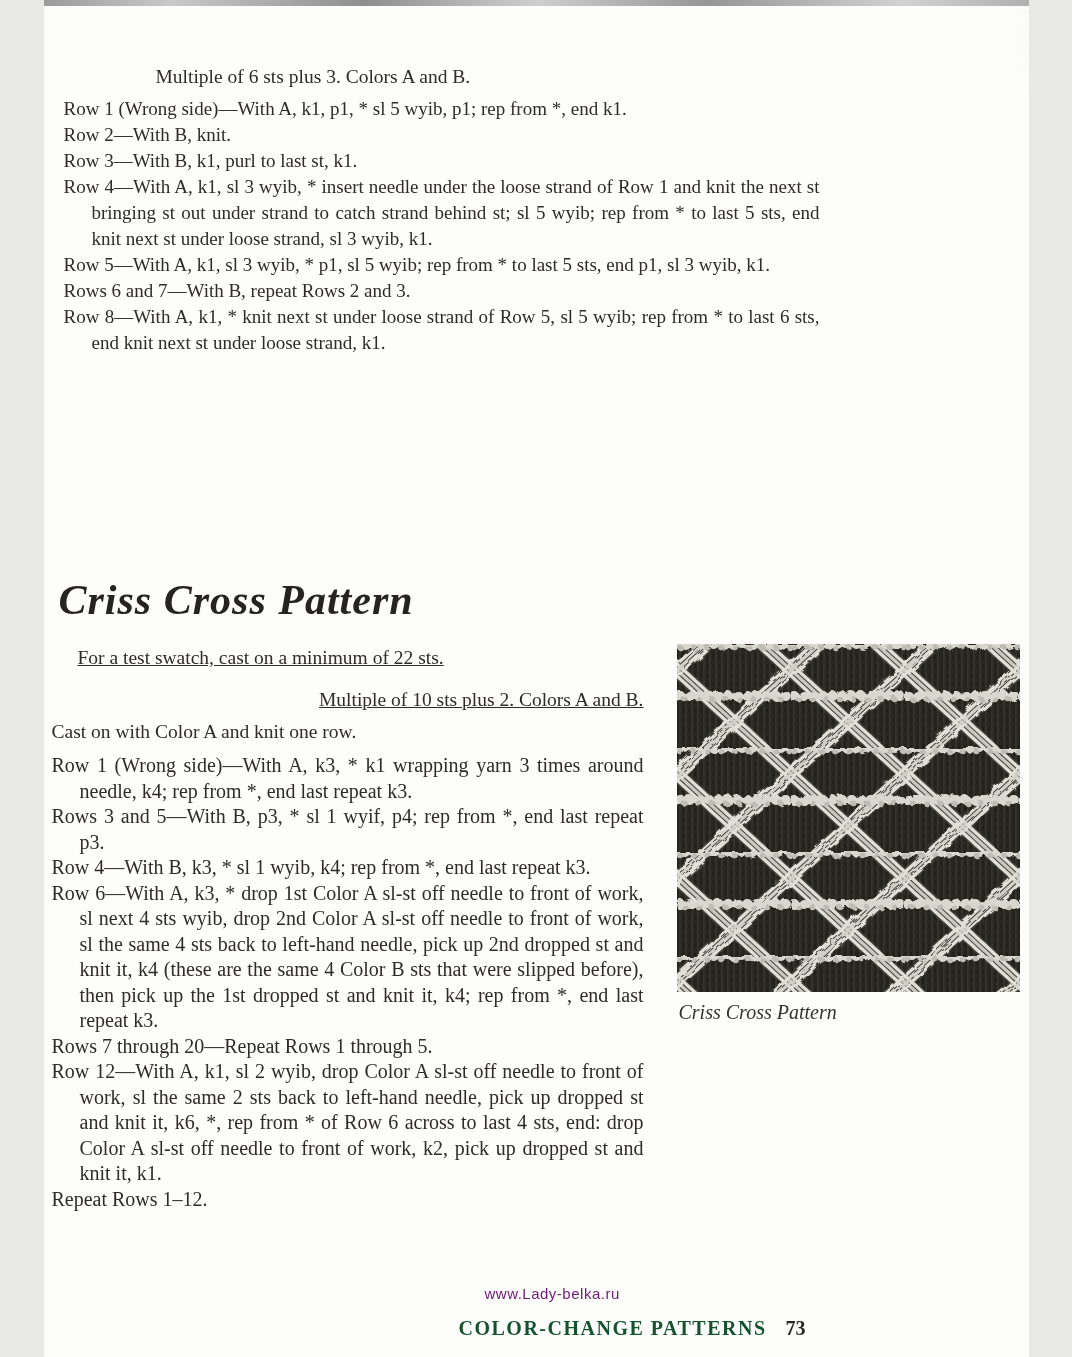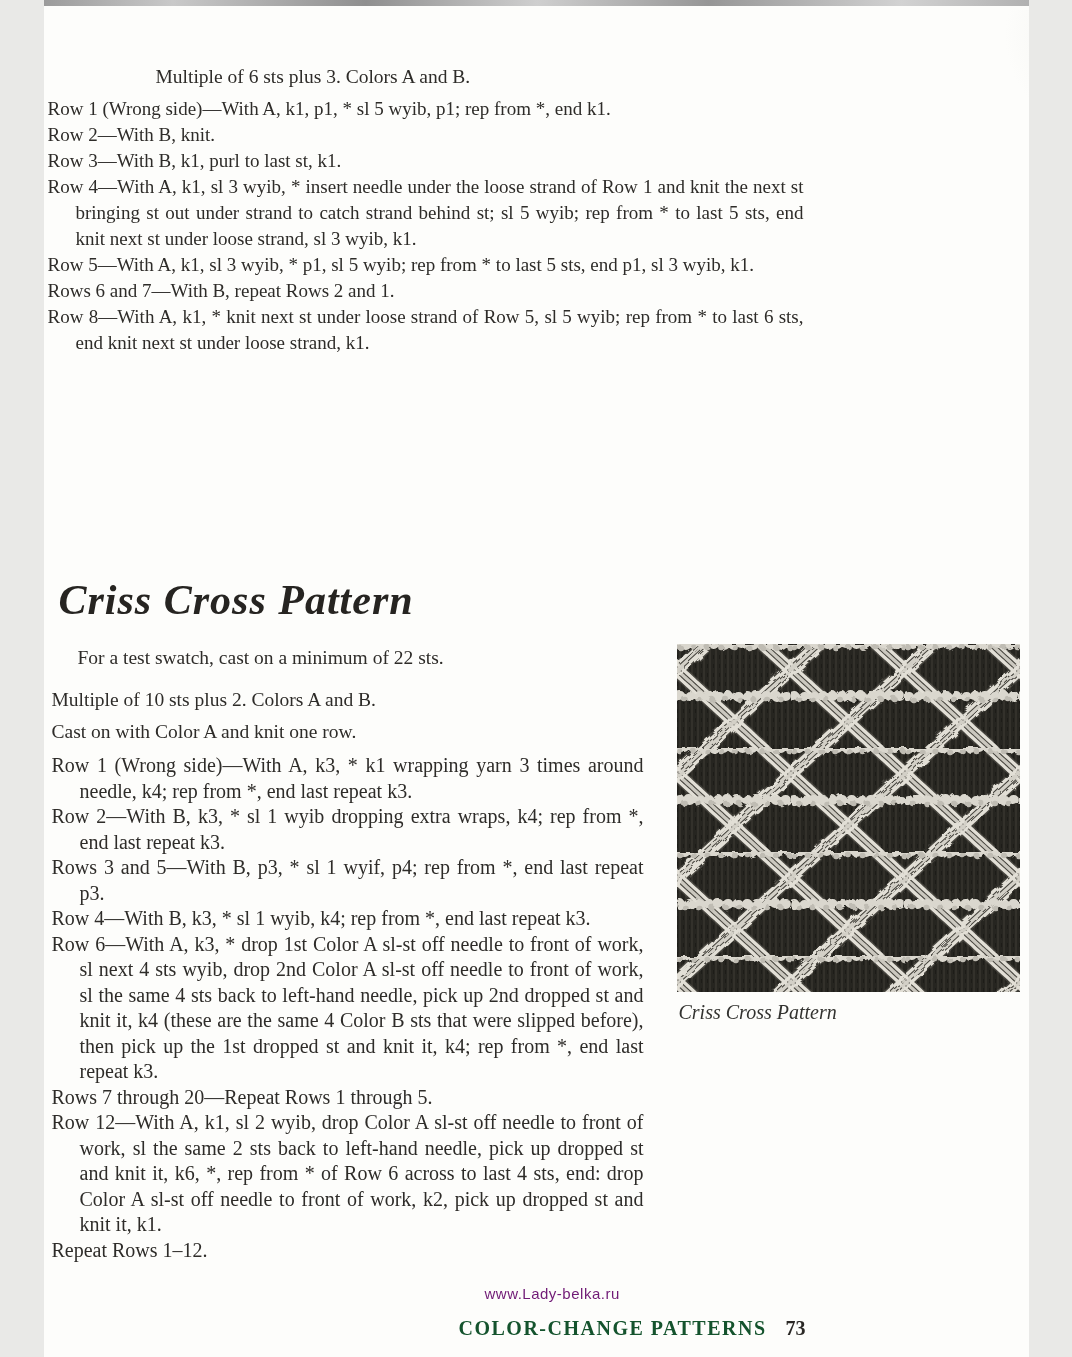--- a/index.html
+++ b/index.html
@@ -29,41 +29,41 @@
   .scan-corner-glow {
     position: absolute; left: 960px; top: 10px; width: 110px; height: 120px;
     background: radial-gradient(ellipse at 80% 20%, #f3f3f0 0%, rgba(253,253,251,0) 70%);
   }
   
   .setup-line-1 {
     position: absolute; left: 112px; top: 64px;
     font-size: 19.5px; line-height: 26px;
   }
   .s1-rows {
-    position: absolute; left: 4px; top: 96px; width: 756px;
+    position: absolute; left: 20px; top: 96px; width: 756px;
     font-size: 19px; line-height: 26px;
   }
   .s1-rows p, .s2-rows p {
     margin: 0;
     padding-left: 28px;
     text-indent: -28px;
     text-align: justify;
   }
   .repeat-note-1 { margin-top: 13px; text-align: center; text-indent: 0; padding-left: 0; }
   .section-heading {
     position: absolute; left: 15px; top: 576px;
     font-size: 42px; font-weight: bold; font-style: italic;
     letter-spacing: 1px; color: #262421;
   }
   .s2-notes {
     position: absolute; left: 8px; top: 645px; width: 592px;
     font-size: 19.5px; line-height: 25px;
   }
-  .s2-note-swatch { margin: 0 0 0 26px; }
-  .s2-note-setup  { margin: 17px 0 0 0; text-align: left; }
+  .s2-note-swatch { margin: 0 0 0 26px; text-decoration: underline; }
+  .s2-note-setup  { margin: 17px 0 0 0; text-align: right; text-decoration: underline; }
   .s2-note-caston { margin: 7px 0 0 0; }
   .s2-rows {
     position: absolute; left: 8px; top: 753px; width: 592px;
     font-size: 20px; line-height: 25.5px;
   }
   .repeat-note-2 { margin-top: 5px; text-align: center; text-indent: 0; padding-left: 0; padding-right: 70px; }
   
   .swatch-photo {
     position: absolute; left: 633px; top: 644px; width: 343px; height: 348px;
     background: #262520;
@@ -99,35 +99,34 @@
   <div class="scan-corner-glow"></div>
 
   <div class="setup-line-1">Multiple of 6 sts plus 3. Colors A and B.</div>
 
   <div class="s1-rows">
     <p>Row 1 (Wrong side)—With A, k1, p1, * sl 5 wyib, p1; rep from *, end k1.</p>
     <p>Row 2—With B, knit.</p>
     <p>Row 3—With B, k1, purl to last st, k1.</p>
     <p>Row 4—With A, k1, sl 3 wyib, * insert needle under the loose strand of Row 1 and knit the next st bringing st out under strand to catch strand behind st; sl 5 wyib; rep from * to last 5 sts, end knit next st under loose strand, sl 3 wyib, k1.</p>
     <p>Row 5—With A, k1, sl 3 wyib, * p1, sl 5 wyib; rep from * to last 5 sts, end p1, sl 3 wyib, k1.</p>
-    <p>Rows 6 and 7—With B, repeat Rows 2 and 1.</p>
+    <p>Rows 6 and 7—With B, repeat Rows 2 and 3.</p>
     <p>Row 8—With A, k1, * knit next st under loose strand of Row 5, sl 5 wyib; rep from * to last 6 sts, end knit next st under loose strand, k1.</p>
   </div>
 
   <div class="section-heading">Criss Cross Pattern</div>
 
   <div class="s2-notes">
     <div class="s2-note-swatch">For a test swatch, cast on a minimum of 22 sts.</div>
     <div class="s2-note-setup">Multiple of 10 sts plus 2. Colors A and B.</div>
     <div class="s2-note-caston">Cast on with Color A and knit one row.</div>
   </div>
 
   <div class="s2-rows">
     <p>Row 1 (Wrong side)—With A, k3, * k1 wrapping yarn 3 times around needle, k4; rep from *, end last repeat k3.</p>
-    <p>Row 2—With B, k3, * sl 1 wyib dropping extra wraps, k4; rep from *, end last repeat k3.</p>
     <p>Rows 3 and 5—With B, p3, * sl 1 wyif, p4; rep from *, end last repeat p3.</p>
     <p>Row 4—With B, k3, * sl 1 wyib, k4; rep from *, end last repeat k3.</p>
     <p>Row 6—With A, k3, * drop 1st Color A sl-st off needle to front of work, sl next 4 sts wyib, drop 2nd Color A sl-st off needle to front of work, sl the same 4 sts back to left-hand needle, pick up 2nd dropped st and knit it, k4 (these are the same 4 Color B sts that were slipped before), then pick up the 1st dropped st and knit it, k4; rep from *, end last repeat k3.</p>
     <p>Rows 7 through 20—Repeat Rows 1 through 5.</p>
     <p>Row 12—With A, k1, sl 2 wyib, drop Color A sl-st off needle to front of work, sl the same 2 sts back to left-hand needle, pick up dropped st and knit it, k6, *, rep from * of Row 6 across to last 4 sts, end: drop Color A sl-st off needle to front of work, k2, pick up dropped st and knit it, k1.</p>
     <p class="repeat-note-2">Repeat Rows 1–12.</p>
   </div>
 
   <div class="swatch-photo">
     <svg width="343" height="348" viewBox="0 0 343 348">

